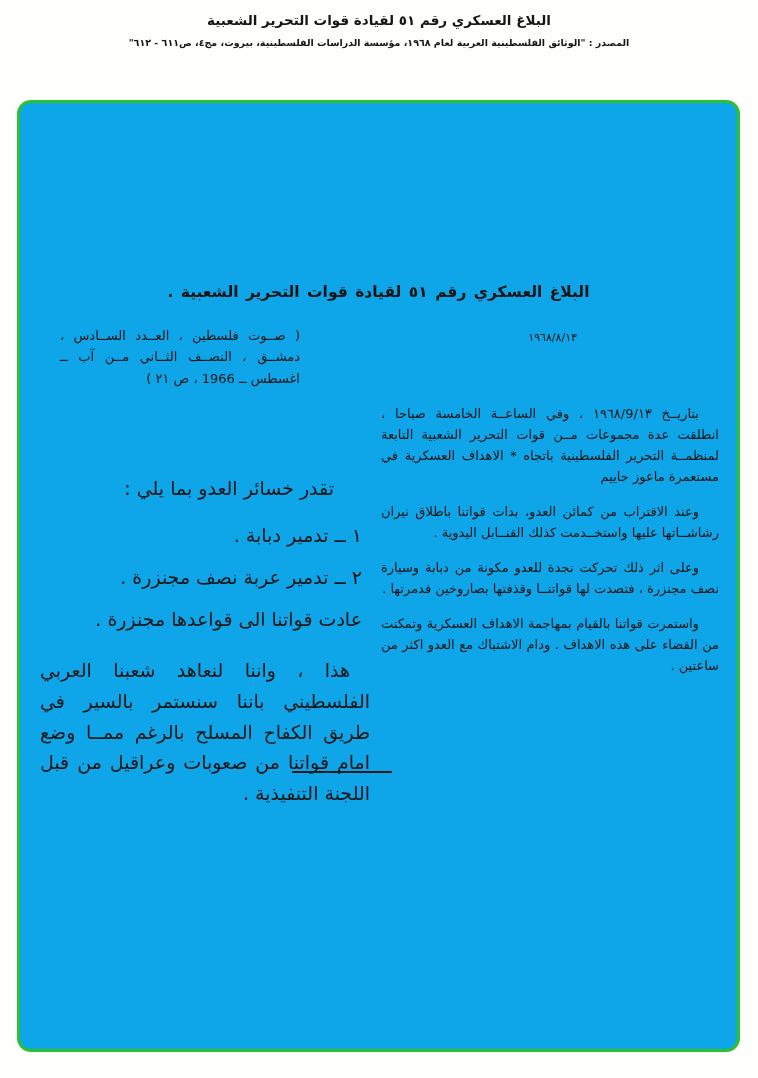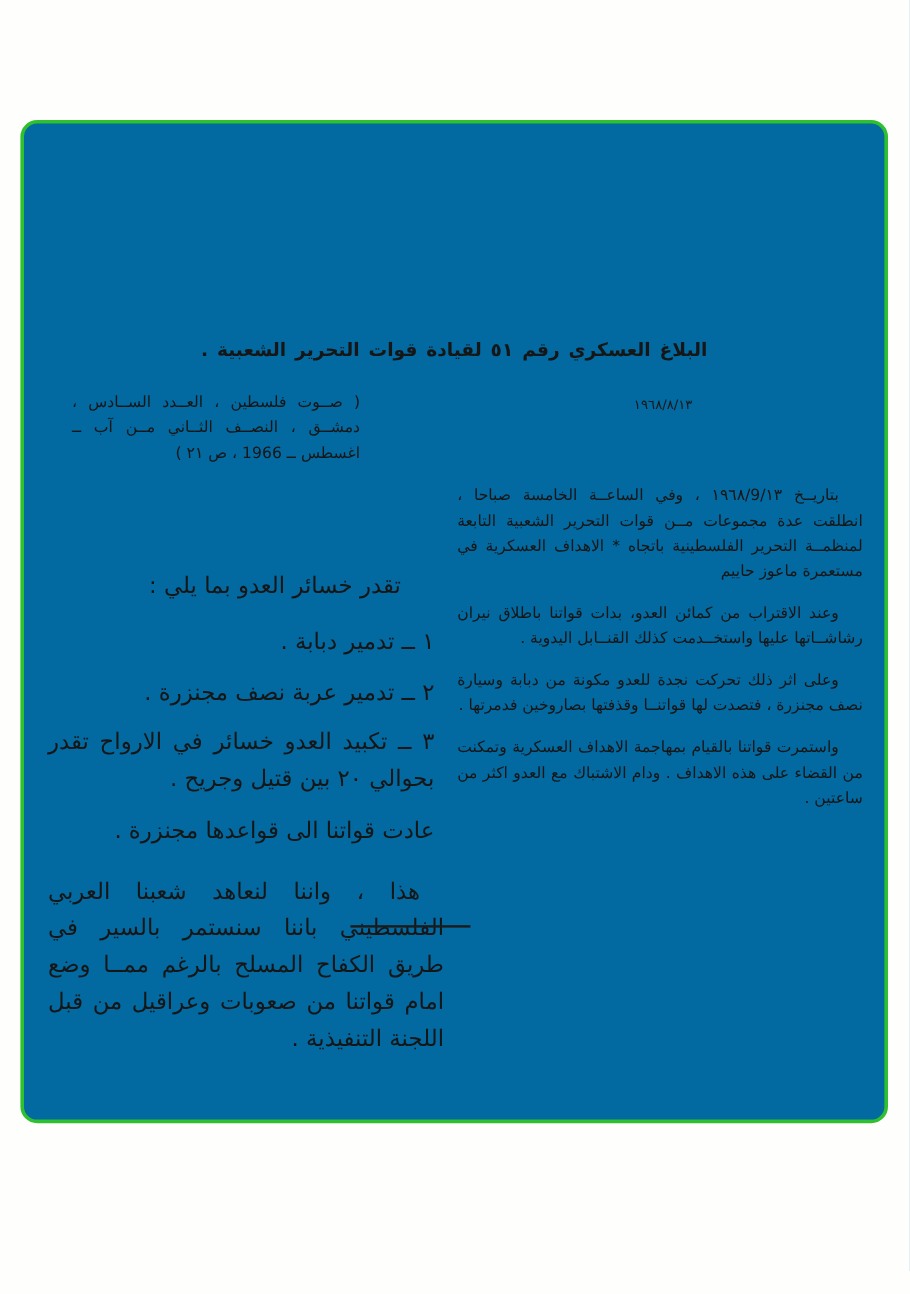--- a/index.html
+++ b/index.html
@@ -20,22 +20,22 @@
   
   .page-header{
     position:absolute;top:12px;left:0;width:758px;
     text-align:center;direction:rtl;
   }
   .header-title{font-size:13.5px;font-weight:700;}
   .header-source{margin-top:9px;font-size:9.5px;font-weight:700;}
 
   
   .doc-frame{
-    position:absolute;left:17px;top:100px;width:723px;height:836px;
-    background:#0369a1;border:3px solid var(--frame-border);
+    position:absolute;left:17px;top:100px;width:723px;height:952px;
+    background:#0ea5e9;border:3px solid var(--frame-border);
     border-radius:14px;
   }
 
   .doc-title{
     position:absolute;top:180px;left:0;width:100%;
     text-align:center;direction:rtl;
     font-weight:700;font-size:15.5px;word-spacing:2px;
   }
   .doc-date{
     position:absolute;top:228px;right:160px;
@@ -65,41 +65,44 @@
   .divider{
     position:absolute;left:272px;top:668px;width:100px;height:2px;
     background:#1b1b1b;
   }
 </style>
 </head>
 <body>
 
 <div class="page">
 
+  <header class="page-header">
+    <div class="header-title">البلاغ العسكري رقم ٥١ لقيادة قوات التحرير الشعبية</div>
+    <div class="header-source">المصدر : "الوثائق الفلسطينية العربية لعام ١٩٦٨، مؤسسة الدراسات الفلسطينية، بيروت، مج٤، ص٦١١ - ٦١٢"</div>
+  </header>
 
   <div class="doc-frame">
 
     <div class="doc-title">البلاغ العسكري رقم ٥١ لقيادة قوات التحرير الشعبية .</div>
 
     <div class="doc-date">١٩٦٨/٨/١٣</div>
 
     <div class="doc-citation">( صــوت فلسطين ، العــدد الســادس ، دمشــق ، النصــف الثــاني مــن آب ــ اغسطس ــ 1966 ، ص ٢١ )</div>
 
     <div class="col-right">
       <p>بتاريــخ ١٩٦٨/9/١٣ ، وفي الساعــة الخامسة صباحا ، انطلقت عدة مجموعات مــن قوات التحرير الشعبية التابعة لمنظمــة التحرير الفلسطينية باتجاه * الاهداف العسكرية في مستعمرة ماعوز حاييم</p>
       <p>وعند الاقتراب من كمائن العدو، بدات قواتنا باطلاق نيران رشاشــاتها عليها واستخــدمت كذلك القنــابل اليدوية .</p>
       <p>وعلى اثر ذلك تحركت نجدة للعدو مكونة من دبابة وسيارة نصف مجنزرة ، فتصدت لها قواتنــا وقذفتها بصاروخين فدمرتها .</p>
       <p>واستمرت قواتنا بالقيام بمهاجمة الاهداف العسكرية وتمكنت من القضاء على هذه الاهداف . ودام الاشتباك مع العدو اكثر من ساعتين .</p>
     </div>
 
     <div class="col-left">
       <p class="losses-heading">تقدر خسائر العدو بما يلي :</p>
       <p class="loss-item">١ ــ تدمير دبابة .</p>
       <p class="loss-item">٢ ــ تدمير عربة نصف مجنزرة .</p>
-      <p class="loss-item">٣ ــ تكبيد العدو خسائر في الارواح تقدر بحوالي ٢٠ بين قتيل وجريح .</p>
       <p class="return-note">عادت قواتنا الى قواعدها مجنزرة .</p>
       <p class="closing">هذا ، واننا لنعاهد شعبنا العربي الفلسطيني باننا سنستمر بالسير في طريق الكفاح المسلح بالرغم ممــا وضع امام قواتنا من صعوبات وعراقيل من قبل اللجنة التنفيذية .</p>
     </div>
 
     <div class="divider"></div>
 
   </div>
 </div>
 
 </body></html>

